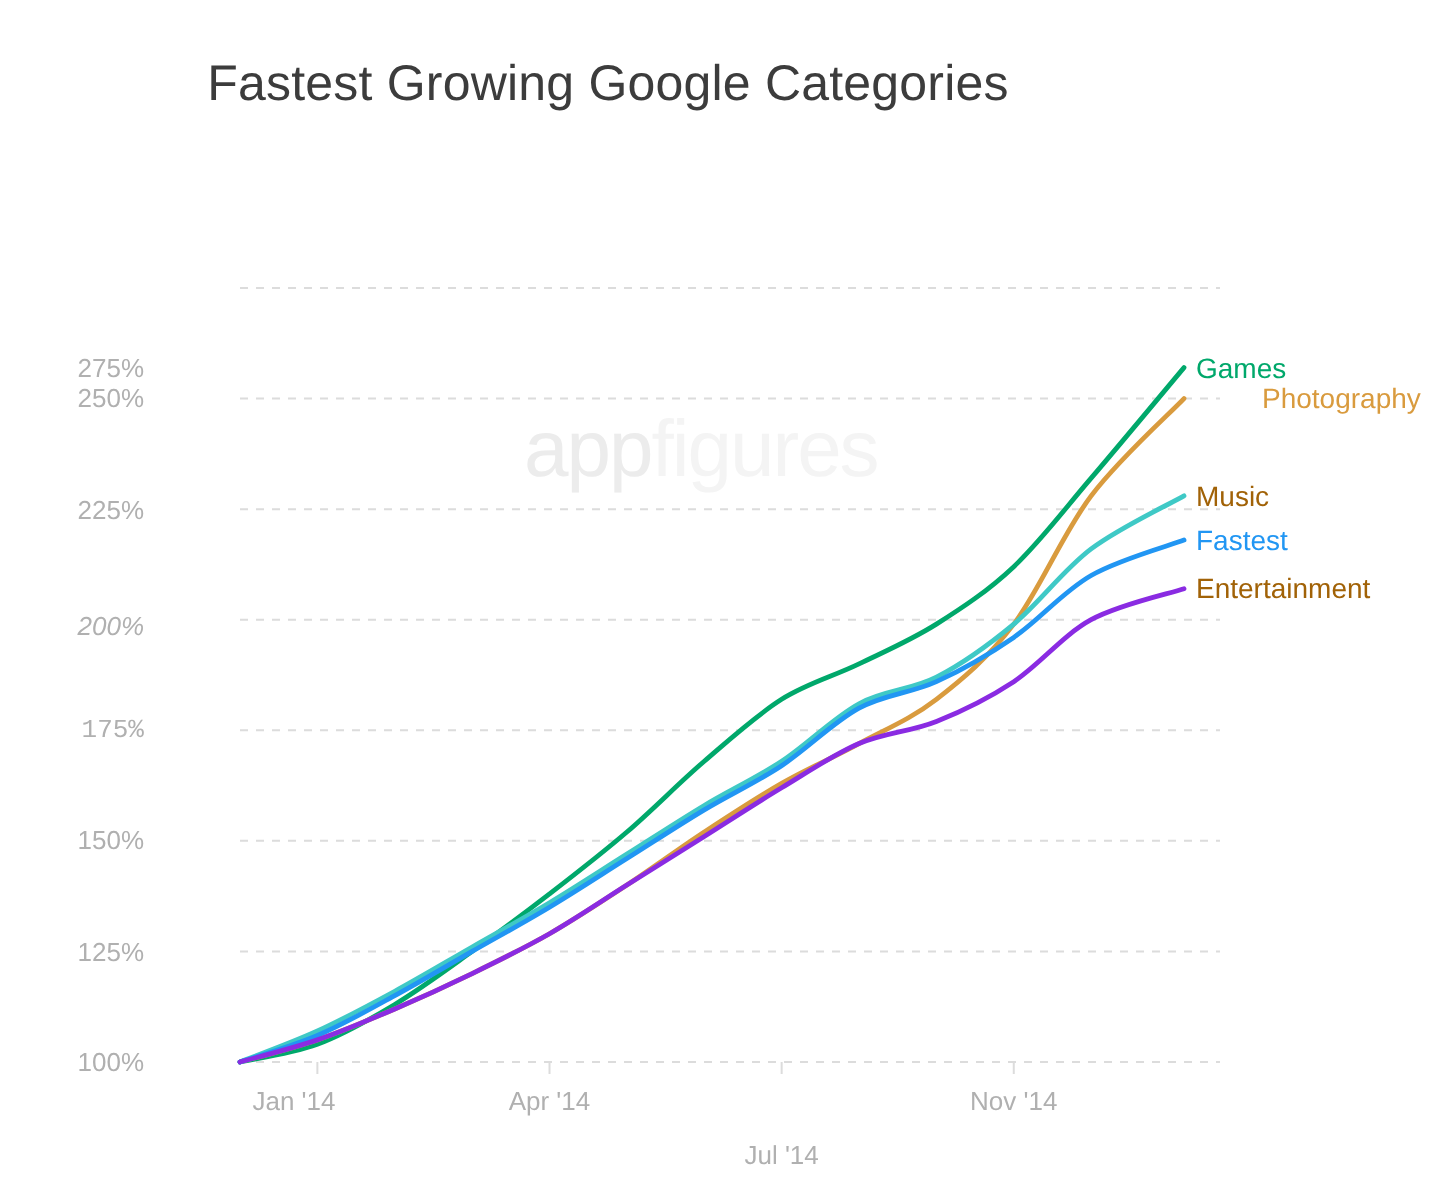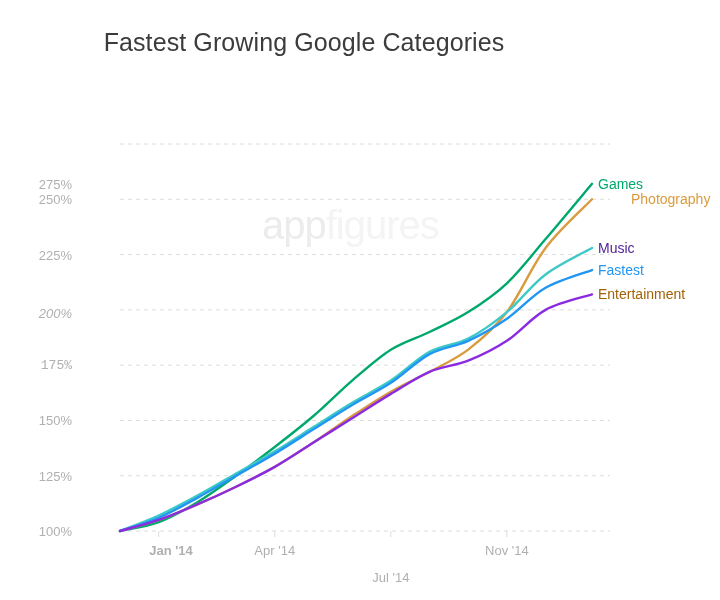--- a/index.html
+++ b/index.html
@@ -90,22 +90,22 @@
   </div>
 
 <div class="ytick" style="left: 14px; top: 144px; margin-top: 40px;">275%</div>
     <div class="ytick" style="left: 14px; top: 199.286px;">250%</div>
     <div class="ytick" style="left: 14px; top: 254.571px;">225%</div>
     <div class="ytick" style="left: 14px; top: 313px; font-style: italic;">200%</div>
     <div class="ytick" style="left: 14px; top: 365.143px; font-family: Liberation Mono, monospace;">175%</div>
     <div class="ytick" style="left: 14px; top: 420.429px;">150%</div>
     <div class="ytick" style="left: 14px; top: 475.714px;">125%</div>
     <div class="ytick" style="left: 14px; top: 531px;">100%</div>
-    <div class="xtick" style="left: 171px; top: 543px; font-weight: bold;">Jan '14</div>
+    <div class="xtick" style="left: 147px; top: 543px;">Jan '14</div>
     <div class="xtick" style="left: 274.754px; top: 543px;">Apr '14</div>
     <div class="xtick" style="left: 390.82px; top: 543px; margin-top: 27px;">Jul '14</div>
     <div class="xtick" style="left: 506.885px; top: 543px;">Nov '14</div>
     <div class="legend-label" style="left: 598px; top: 183.806px; color: rgb(0, 168, 107);">Games</div>
     <div class="legend-label" style="left: 598px; top: 199.286px; color: rgb(217, 155, 62); margin-left: 33px;">Photography</div>
-    <div class="legend-label" style="left: 598px; top: 247.937px; color: #4c1d95;">Music</div>
+    <div class="legend-label" style="left: 598px; top: 247.937px; color: #a16207;">Music</div>
     <div class="legend-label" style="left: 598px; top: 270.051px; color: rgb(33, 150, 243);">Fastest</div>
     <div class="legend-label" style="left: 598px; top: 294.377px; color: #a16207;">Entertainment</div>
   </div>
 
 </body></html>

